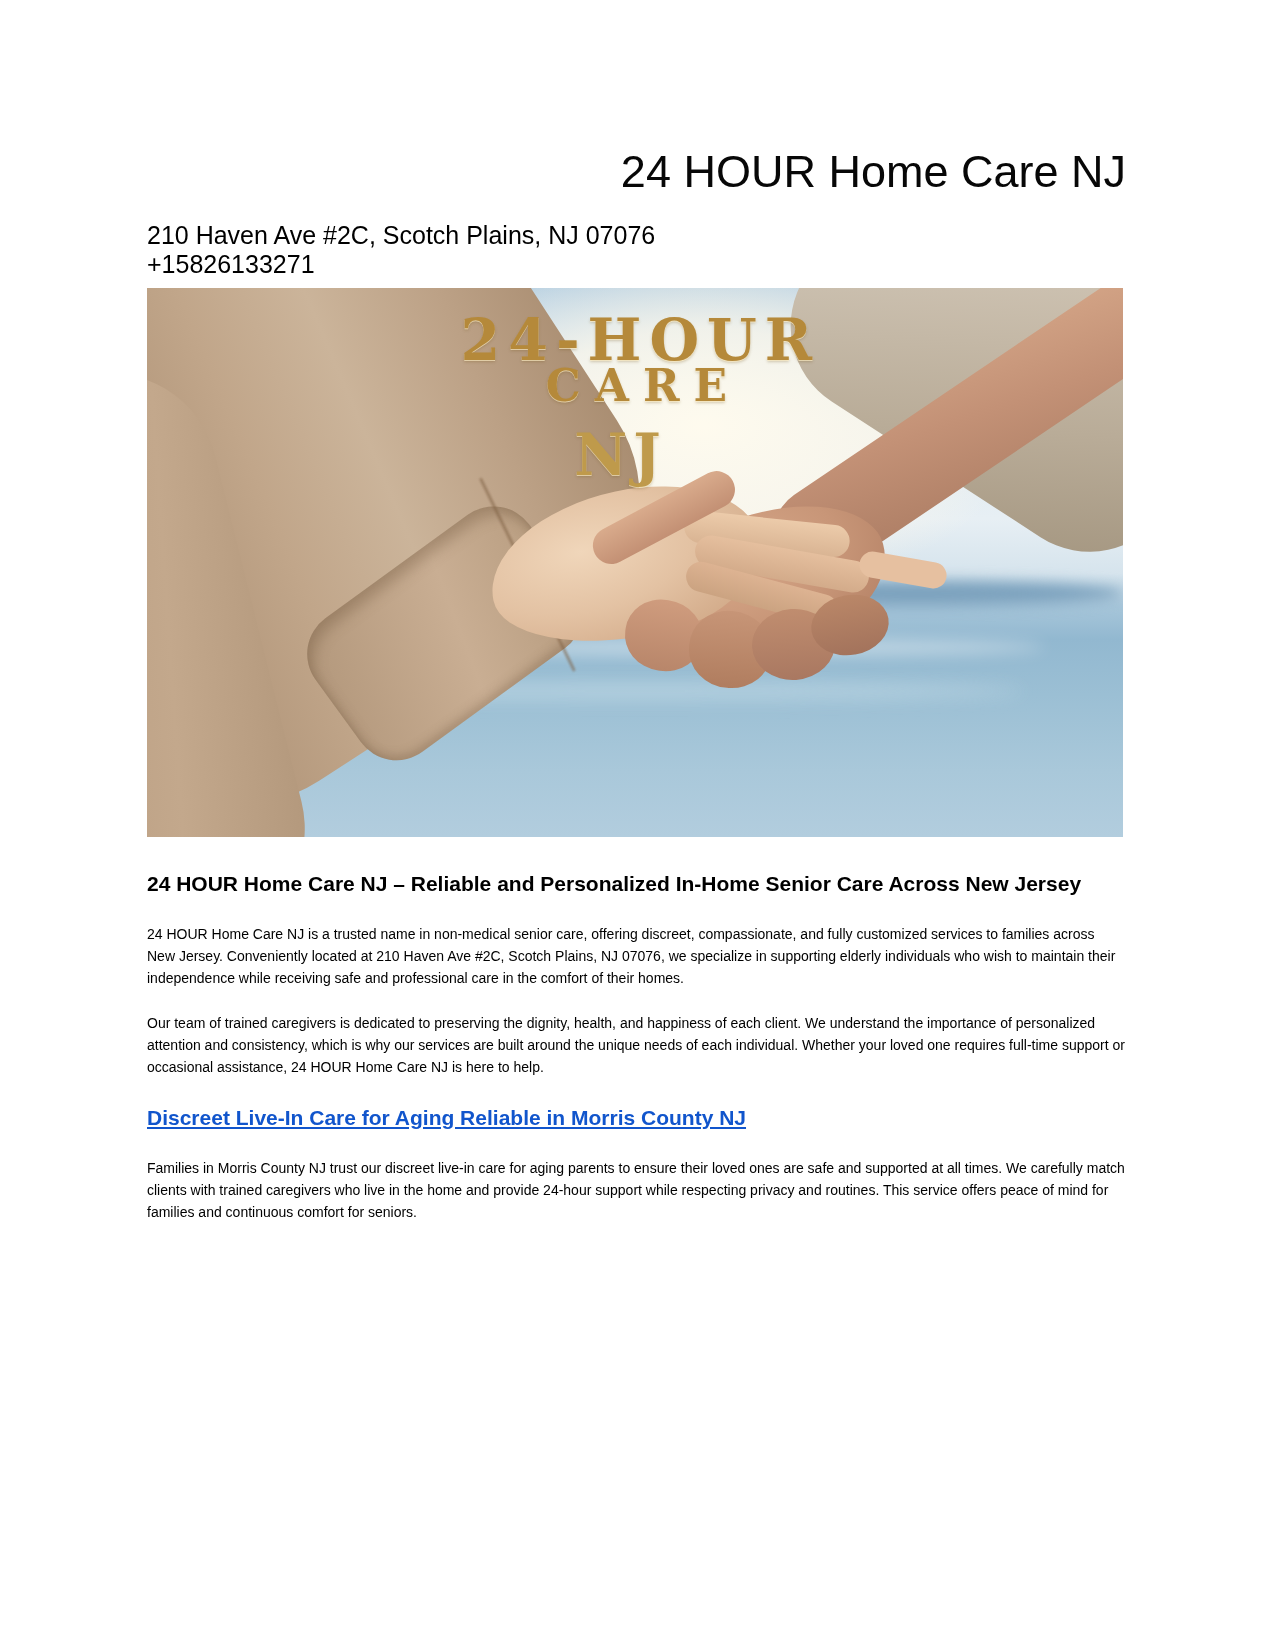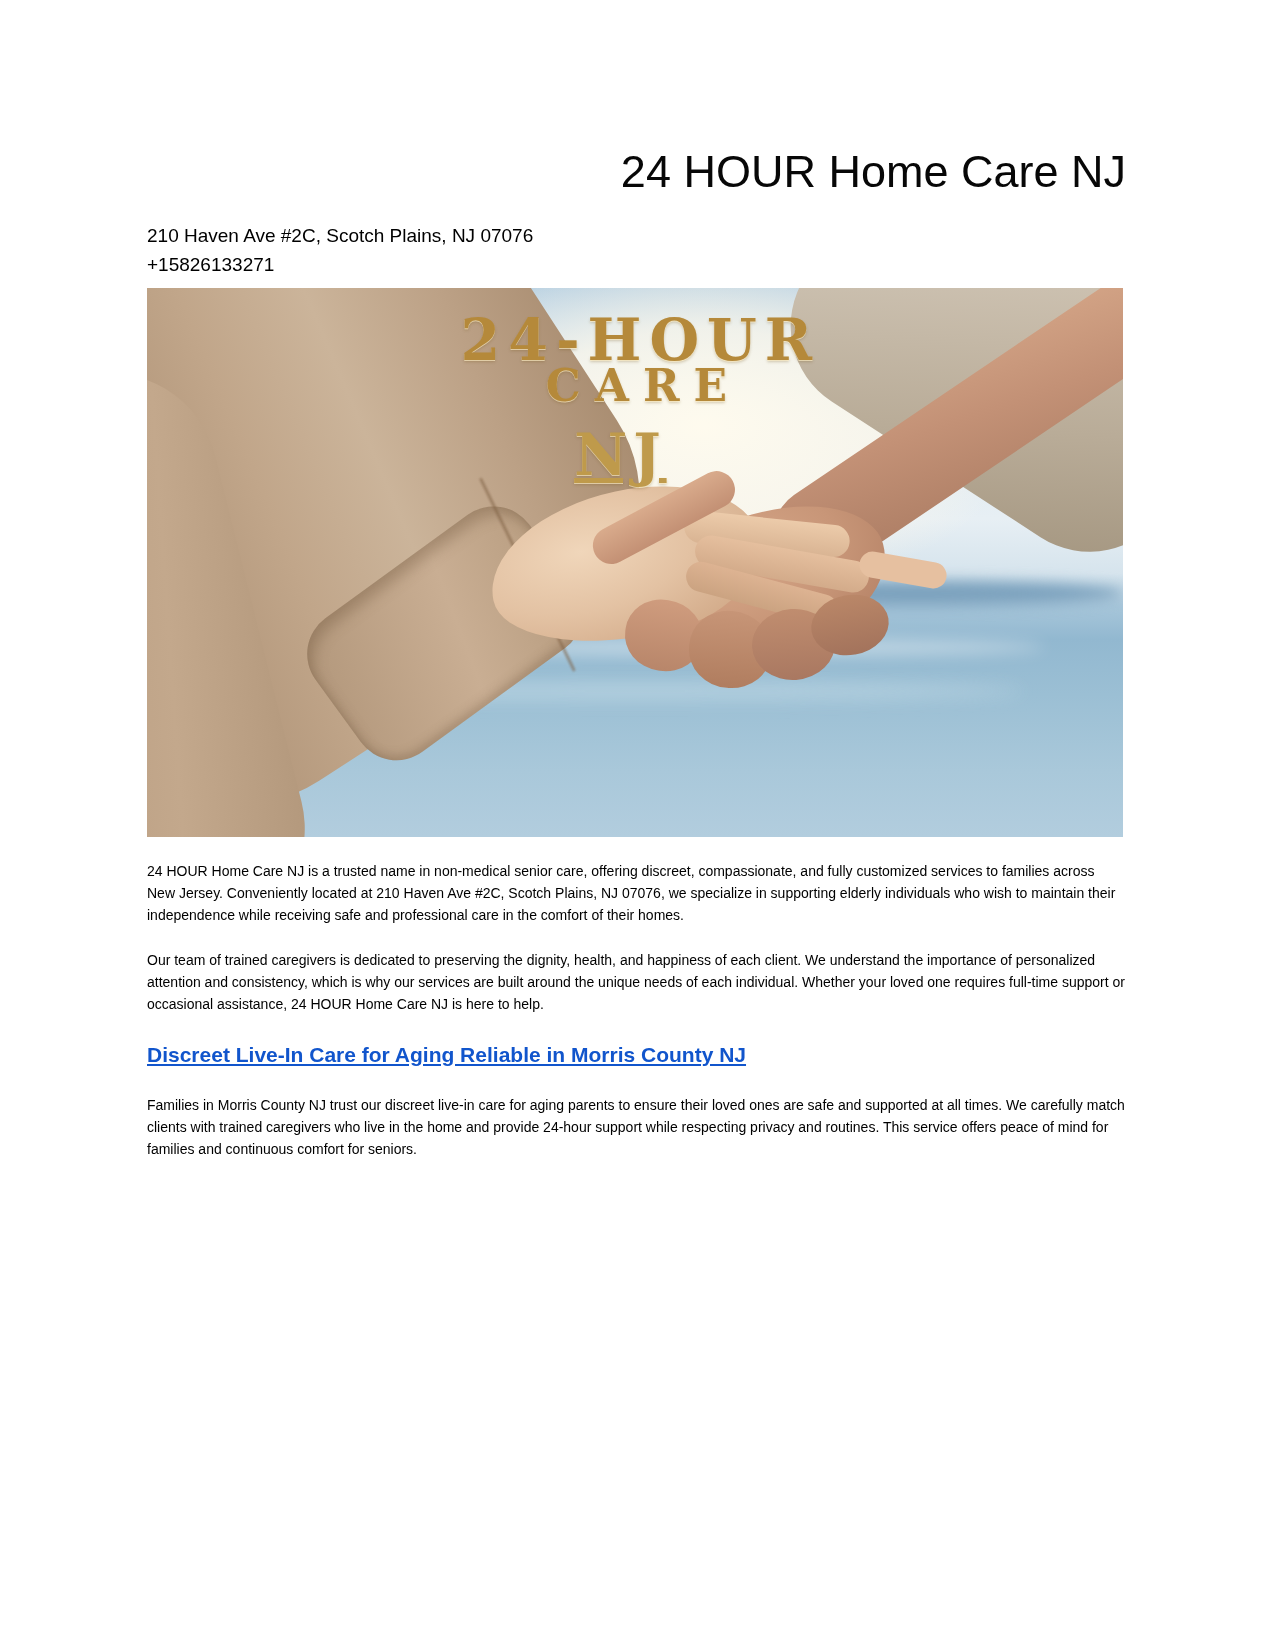--- a/index.html
+++ b/index.html
@@ -9,21 +9,21 @@
     color:#000000;
     position:relative;
     overflow:hidden;
   }
   .page { padding:147px 149px 0 147px; }
 
   .doc-title {
     font-size:45px; font-weight:400; letter-spacing:0;
     color:#070707; margin:0 0 24px 0; line-height:1.1;text-align:right;
   }
-  .contact-line { font-size:19px; line-height:29px; }
+  .contact-line { font-size:25px; line-height:29px; }
 
   
   .hero {
     position:relative; width:976px; height:549px; margin-top:9px;
     overflow:hidden;
     background:
       radial-gradient(ellipse 46% 44% at 57% 25%,
         rgba(255,251,238,0.98) 0%, rgba(253,248,235,0.78) 40%, rgba(250,246,238,0) 72%),
       linear-gradient(180deg,
         #b7d0e2 0%, #c8dcea 10%, #dde9f1 25%, #e7eff4 42%,
@@ -94,21 +94,21 @@
   .hero-text {
     left:0; right:3%; top:22px; text-align:center;
     font-family:"DejaVu Serif", serif; font-weight:700;
     color:#b5893a;
     text-shadow:0 1px 0 rgba(255,240,200,0.65), 0 2px 3px rgba(120,90,30,0.3);
     line-height:1.04;
   }
   .hero-text > div { position:static; }
   .gold-line1 { font-size:57px; letter-spacing:8px;padding-left:40px; }
   .gold-line2 { font-size:44px; letter-spacing:14px; margin-top:-6px;padding-left:46px; }
-  .gold-line3 { font-size:58px; letter-spacing:6px; margin-top:16px; color:#bf9a4b;text-decoration:underline; }
+  .gold-line3 { font-size:58px; letter-spacing:6px; margin-top:16px; color:#bf9a4b; }
 
   
   .section-heading { font-size:21px; line-height:33px; font-weight:700; margin:30px 0 0 0; }
   .body-para { font-size:14px; line-height:22px; margin:23px 0 0 0; }
   .link-row { margin:23px 0 0 0; font-size:21px; line-height:33px; }
   .link-heading {
     color:#1155cc; font-weight:700; text-decoration:underline; cursor:pointer;
   }
 </style>
 </head>
@@ -146,20 +146,21 @@
     <div class="finger-young-4"></div>
     <div class="thumb-young"></div>
 
     <div class="hero-text">
       <div class="gold-line1">24-HOUR</div>
       <div class="gold-line2">CARE</div>
       <div class="gold-line3">NJ</div>
     </div>
   </div>
 
+  <h2 class="section-heading">24 HOUR Home Care NJ – Reliable and Personalized In-Home Senior Care Across New Jersey</h2>
 
   <p class="body-para">24 HOUR Home Care NJ is a trusted name in non-medical senior care, offering discreet, compassionate, and fully customized services to families across New Jersey. Conveniently located at 210 Haven Ave #2C, Scotch Plains, NJ 07076, we specialize in supporting elderly individuals who wish to maintain their independence while receiving safe and professional care in the comfort of their homes.</p>
 
   <p class="body-para">Our team of trained caregivers is dedicated to preserving the dignity, health, and happiness of each client. We understand the importance of personalized attention and consistency, which is why our services are built around the unique needs of each individual. Whether your loved one requires full-time support or occasional assistance, 24 HOUR Home Care NJ is here to help.</p>
 
   <div class="link-row">
     <a class="link-heading">Discreet Live-In Care for Aging Reliable in Morris County NJ</a>
   </div>
 
   <p class="body-para">Families in Morris County NJ trust our discreet live-in care for aging parents to ensure their loved ones are safe and supported at all times. We carefully match clients with trained caregivers who live in the home and provide 24-hour support while respecting privacy and routines. This service offers peace of mind for families and continuous comfort for seniors.</p>

